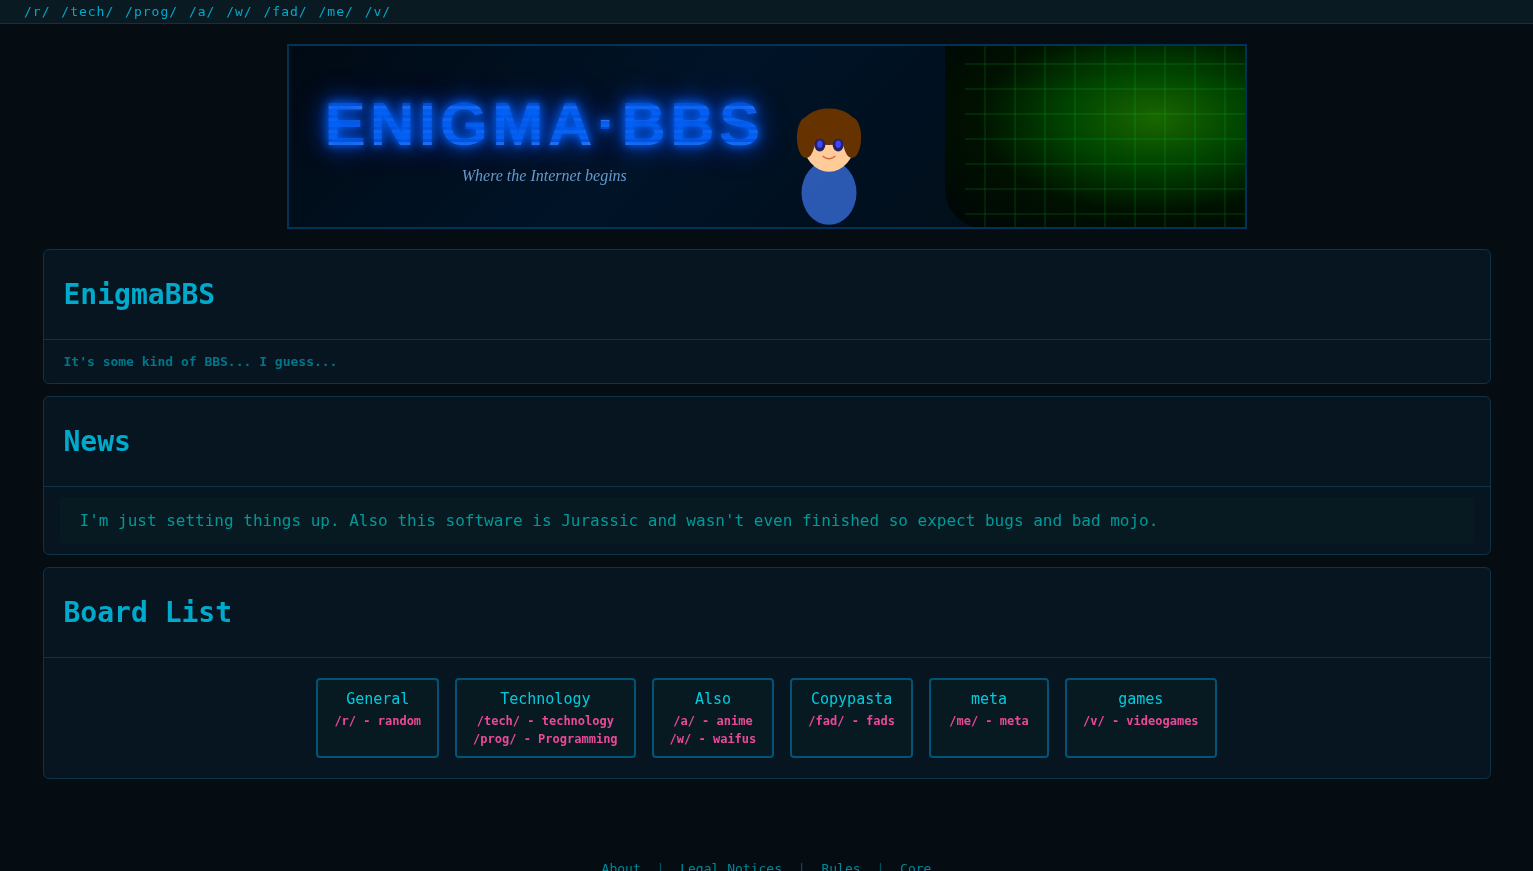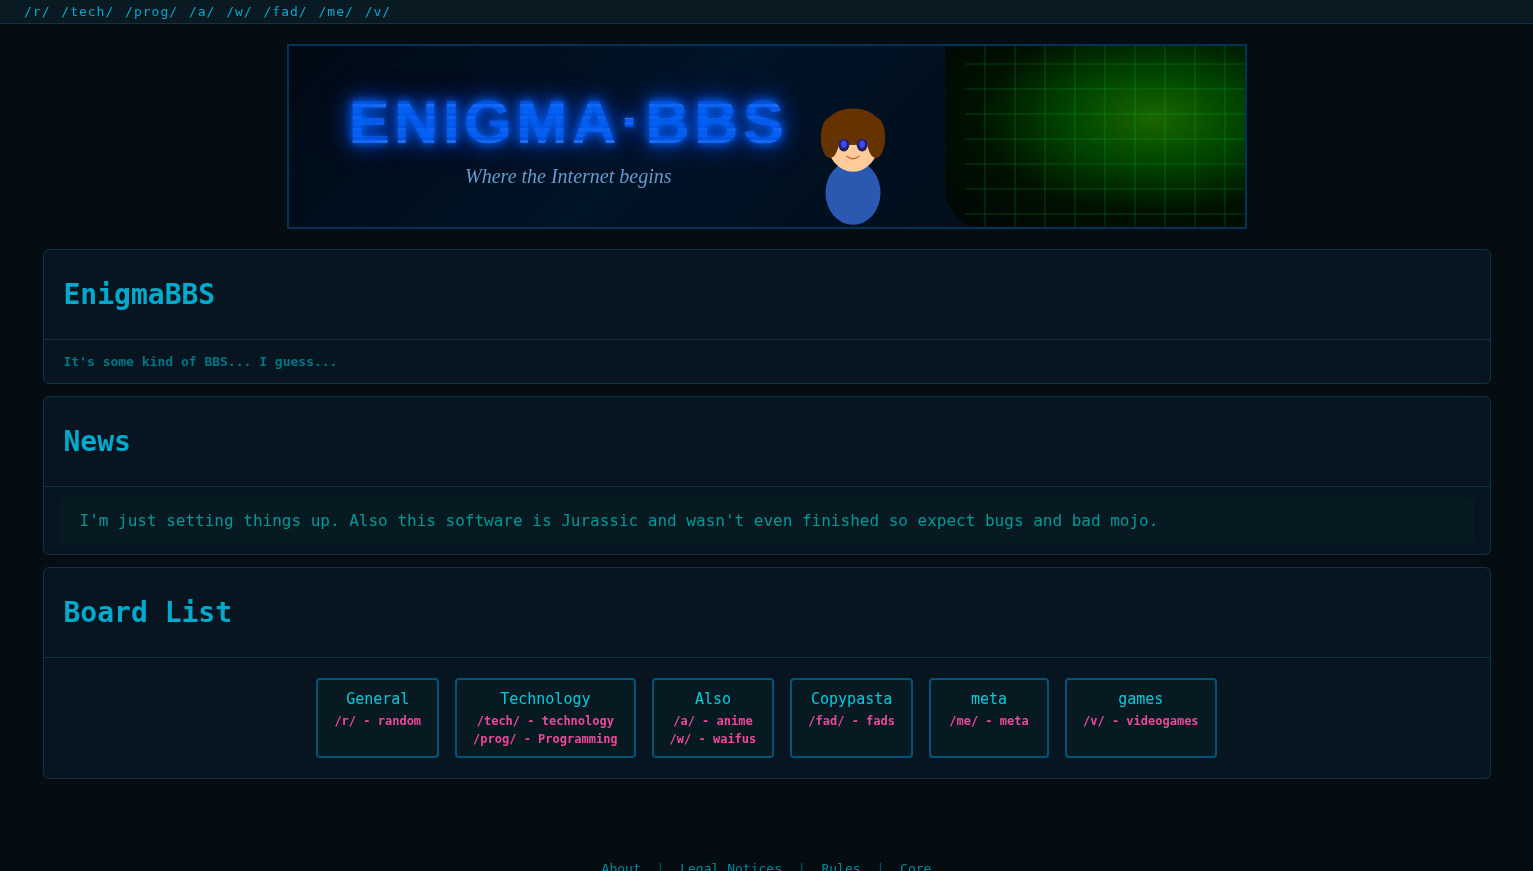--- a/index.html
+++ b/index.html
@@ -44,21 +44,21 @@
       overflow: hidden;
       display: flex;
       align-items: center;
     }
 
     #banner-text-section {
       flex: 1;
       display: flex;
       flex-direction: column;
       align-items: center;
-      padding-left: 60px;
+      padding-left: 36px;
       text-align: right;
     }
 
     #banner-title {
       font-size: 62px;
       font-weight: bold;
       font-family: Arial Black, sans-serif;
       letter-spacing: 4px;
       color: #0055ff;
       text-shadow:
@@ -77,21 +77,21 @@
         #2266ee 9px,
         #2266ee 12px
       );
       -webkit-background-clip: text;
       -webkit-text-fill-color: transparent;
       background-clip: text;
     }
 
     #banner-subtitle {
       color: #6699cc;
-      font-size: 20px;
+      font-size: 16px;
       font-style: italic;
       margin-top: 8px;
       font-family: Georgia, serif;
     }
 
     #banner-image-section {
       width: 500px;
       height: 185px;
       position: relative;
       overflow: hidden;

